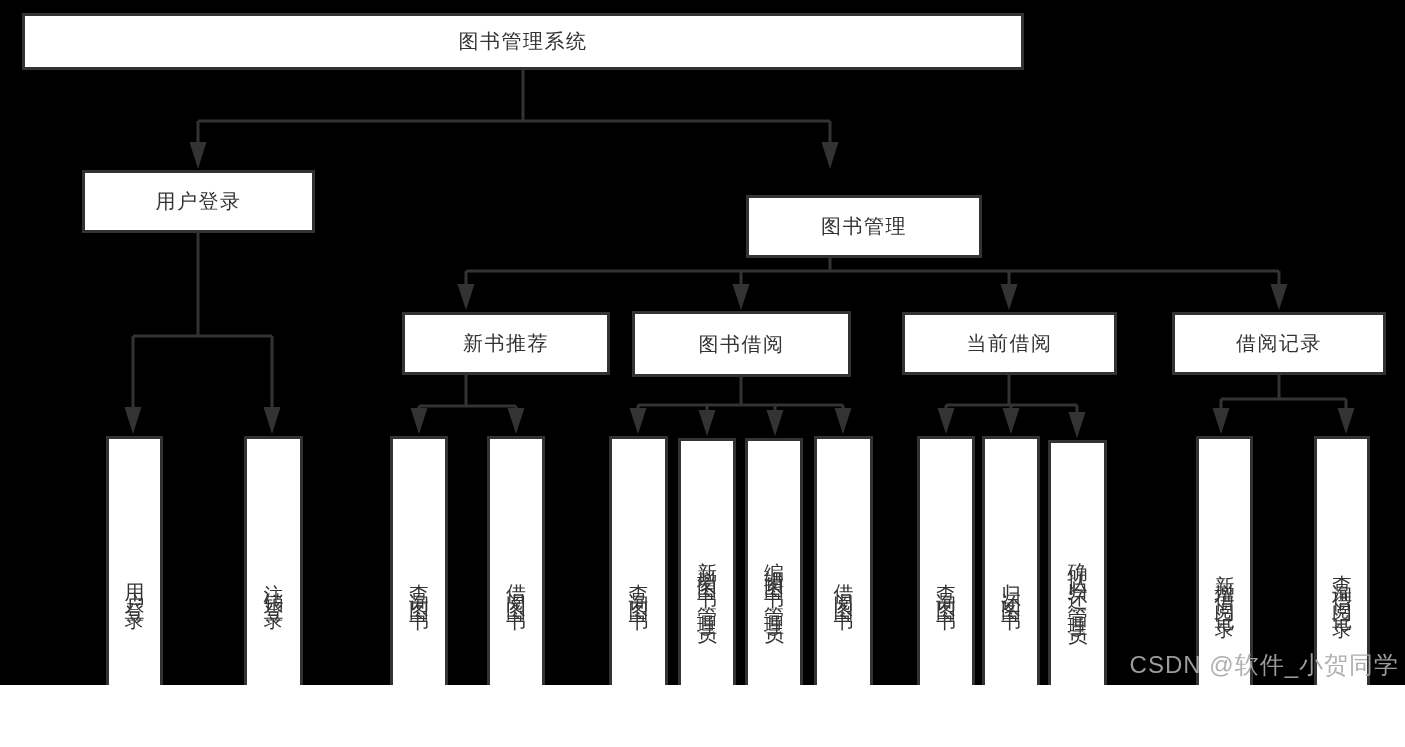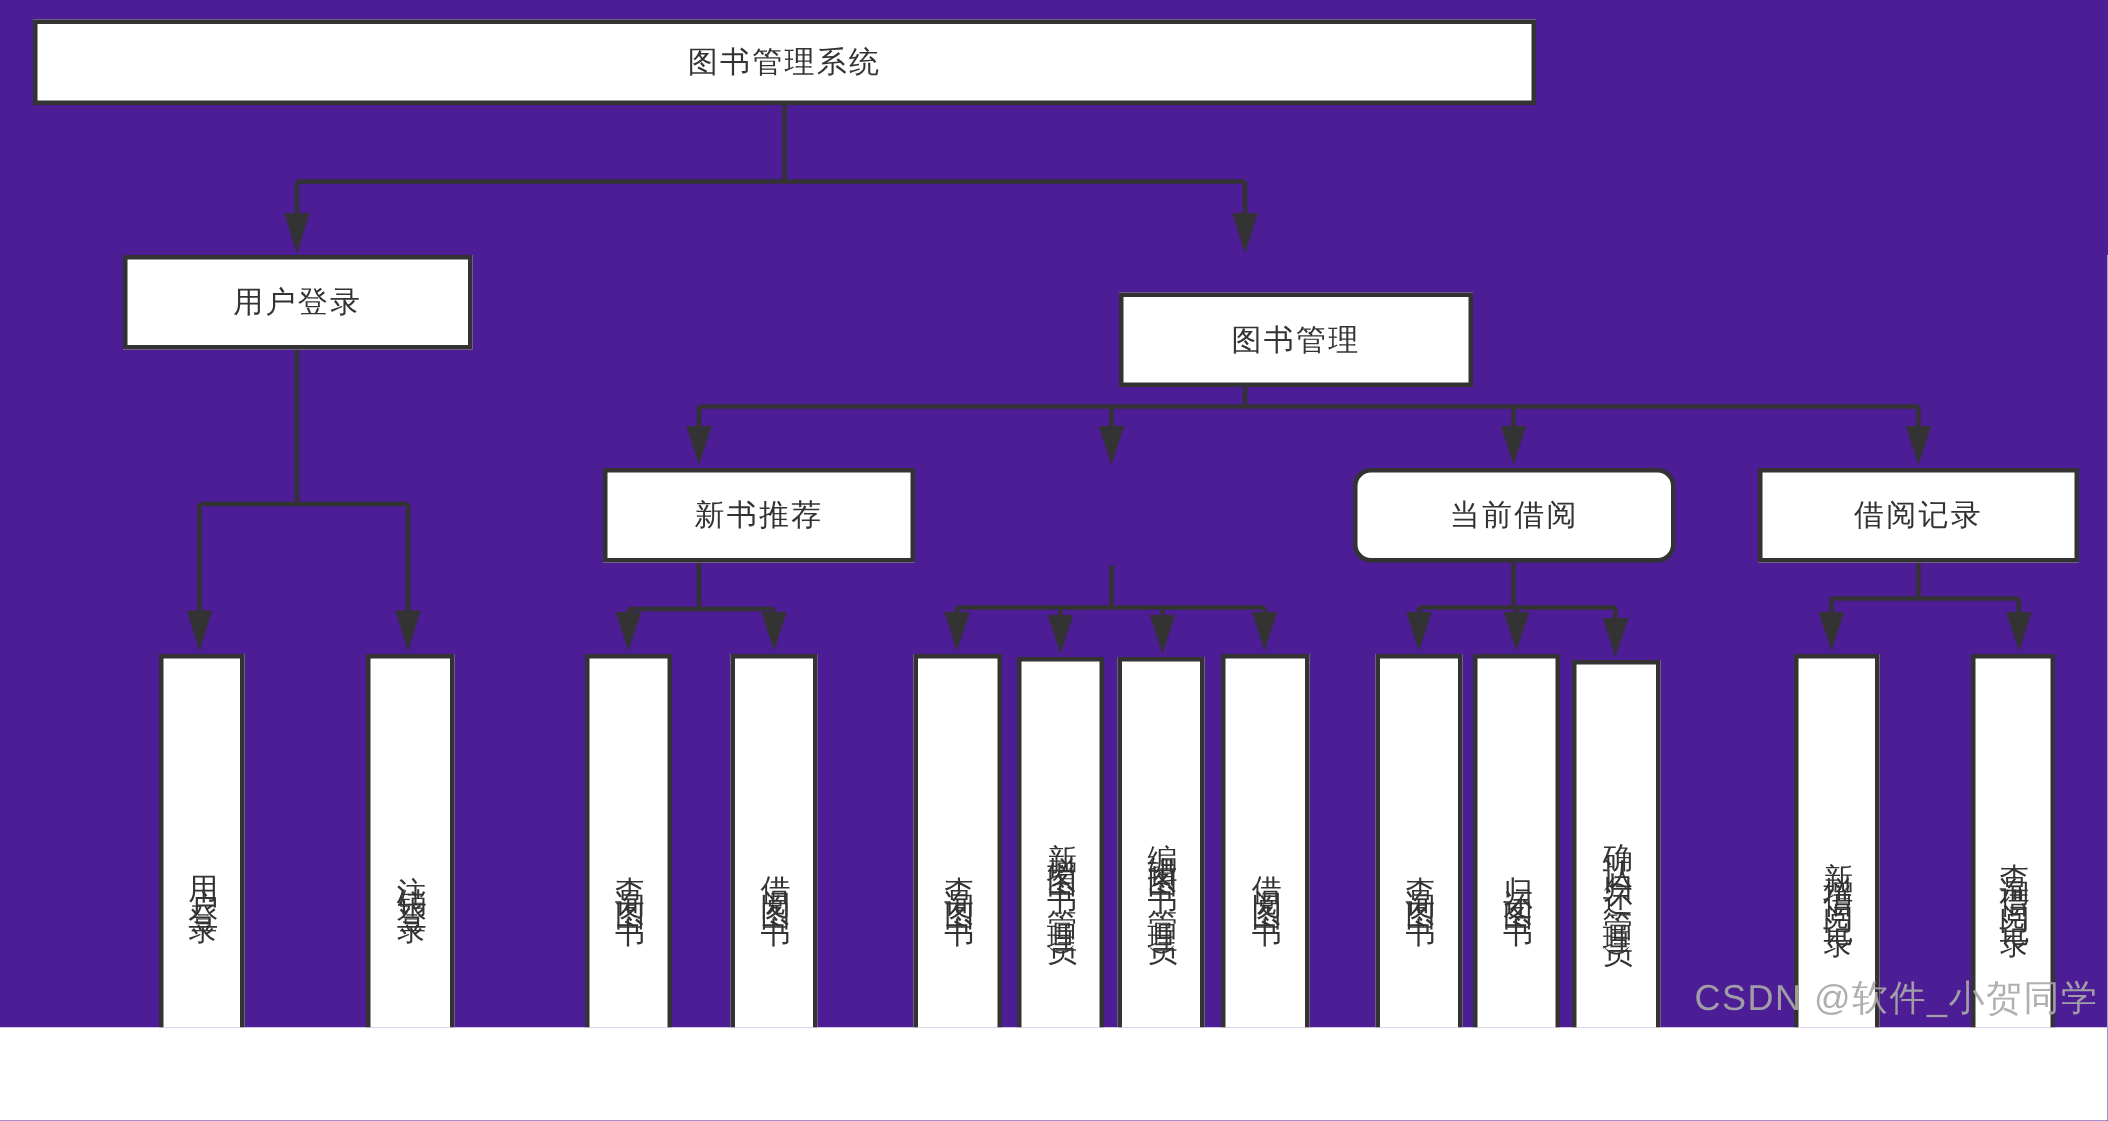--- a/index.html
+++ b/index.html
@@ -1,19 +1,19 @@
 <!DOCTYPE html>
 <html><head>
 <meta charset="utf-8">
 <style>
   html,body{margin:0;padding:0;background:#fff;}
   .canvas{
     position:relative;
     width:1405px;height:685px;
-    background:#4c1d95;
+    background:#000000;
     font-family:"Liberation Sans","DejaVu Sans",sans-serif;
     overflow:hidden;
   }
   .connector-layer{position:absolute;left:0;top:0;z-index:1;}
   .hnode{
     position:absolute;
     box-sizing:border-box;
     border:3px solid #333;
     background:#fff;
     display:flex;align-items:center;justify-content:center;
@@ -96,21 +96,24 @@
   <div class="hnode" style="left:82px;top:170px;width:233px;height:63px;">
     <span>用户登录</span>
   </div>
   <div class="hnode" style="left:746px;top:170px;width:236px;height:63px;margin-top:25px;">
     <span>图书管理</span>
   </div>
 
   <div class="hnode" style="left:362px;top:312px;width:208px;height:63px;margin-left:40px;">
     <span>新书推荐</span>
   </div>
-  <div class="hnode" style="left:902px;top:312px;width:215px;height:63px;border-radius:12px;">
+  <div class="hnode" style="left:632px;top:311px;width:219px;height:66px;">
+    <span>图书借阅</span>
+  </div>
+  <div class="hnode" style="left:902px;top:312px;width:215px;height:63px;">
     <span>当前借阅</span>
   </div>
   <div class="hnode" style="left:1172px;top:312px;width:214px;height:63px;">
     <span>借阅记录</span>
   </div>
 
   <div class="leaf" style="left:106px;top:436px;width:57px;height:299px;">
     <span>用户登录</span>
   </div>
   <div class="leaf" style="left:244px;top:436px;width:59px;height:299px;">

